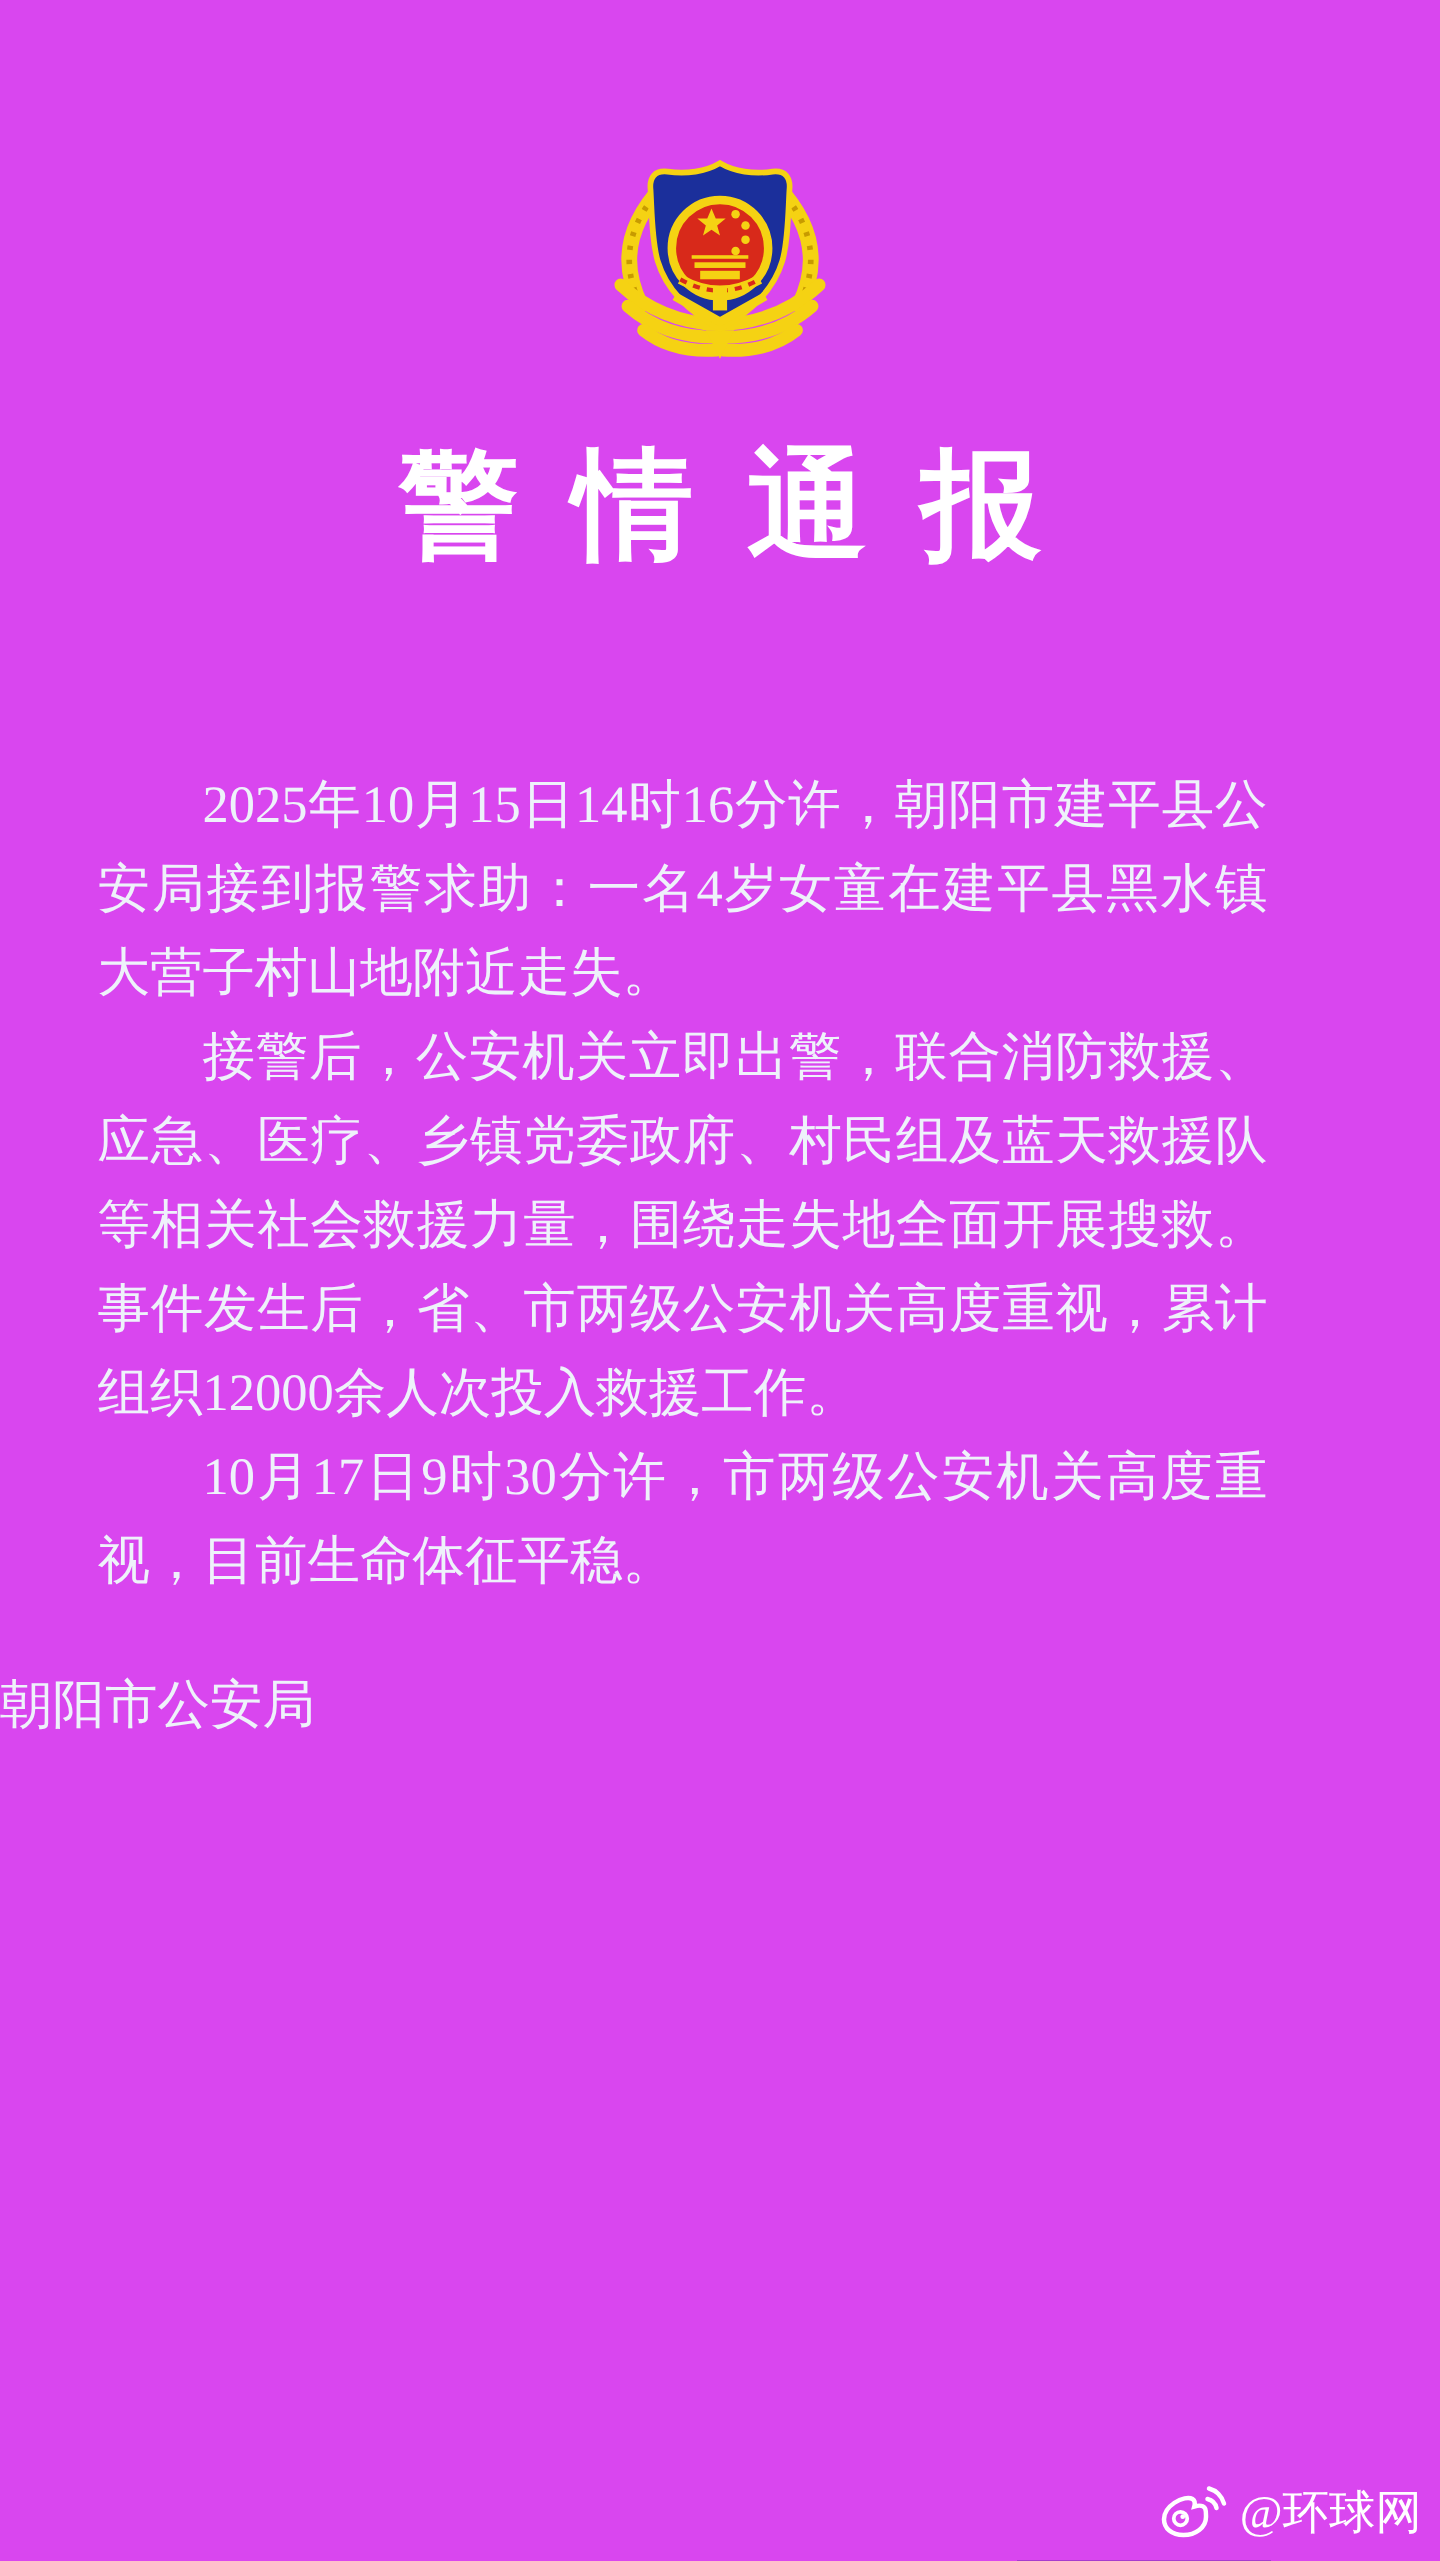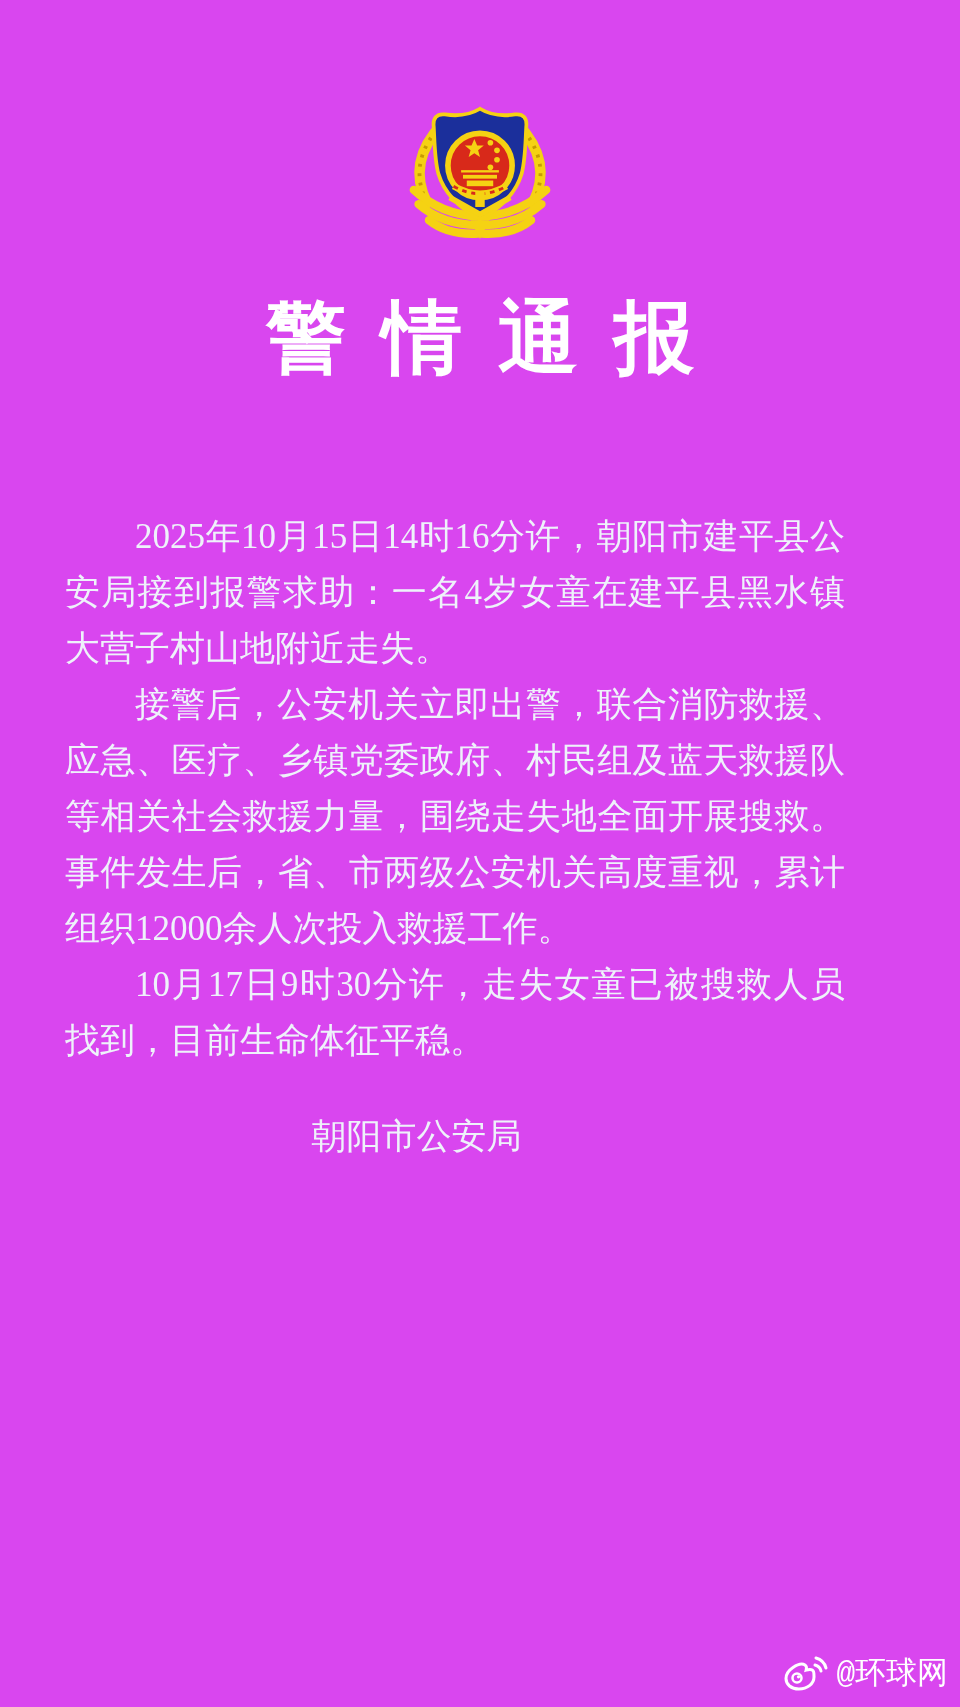--- a/index.html
+++ b/index.html
@@ -36,35 +36,36 @@
     text-align-last:left;
     color:#eef2fa;
   }
   .body-text p{
     margin:0;
     text-indent:2em;
   }
   .signature{
     margin-top:40px;
     padding-right:127px;
-    text-align:center;
+    text-align:left;
     font-size:35px;
     line-height:56px;
     color:#eef2fa;
   }
   .watermark{
     position:absolute;
     right:12px;
     bottom:12px;
     display:flex;
+    align-items:center;
     gap:8px;
     color:#ffffff;
     font-size:31px;
     line-height:40px;
-    font-family:Liberation Mono, monospace;
+    font-family:Liberation Serif, serif;
   }
   .watermark svg{display:block;width:44px;height:38px;}
 </style>
 </head>
 <body>
 
 <div class="poster">
 
   <div class="emblem">
     <svg viewBox="0 0 180 165" aria-hidden="true">
@@ -104,21 +105,21 @@
       <path d="M58,118 L90,136 L122,118" fill="none" stroke="#f5d213" stroke-width="6"></path>
       <rect x="85" y="112" width="10" height="16" fill="#f5d213"></rect>
     </svg>
   </div>
 
   <h1 class="title">警情通报</h1>
 
   <div class="body-text">
     <p>2025年10月15日14时16分许，朝阳市建平县公安局接到报警求助：一名4岁女童在建平县黑水镇大营子村山地附近走失。</p>
     <p>接警后，公安机关立即出警，联合消防救援、应急、医疗、乡镇党委政府、村民组及蓝天救援队等相关社会救援力量，围绕走失地全面开展搜救。事件发生后，省、市两级公安机关高度重视，累计组织12000余人次投入救援工作。</p>
-    <p>10月17日9时30分许，走失女童已被搜救人员找到，目前生命体征平稳。</p>
+    <p>10月17日9时30分许，市两级公安机关高度重视，目前生命体征平稳。</p>
   </div>
 
   <div class="signature">
     <div>朝阳市公安局</div>
   </div>
 
   <div class="watermark">
     <svg viewBox="0 0 44 38" aria-hidden="true">
 
       <path d="M30,22 c0,7 -7,12 -15,12 c-8,0 -13,-4.5 -13,-10.5 c0,-4 2.5,-8 7,-11 c4.5,-3 9.5,-4 12,-2.5 c1.6,1 1.8,2.8 1.2,5 c3.5,-1 6.5,-0.5 7.3,1.5 C30.1,18 30,20 30,22 Z" fill="none" stroke="#ffffff" stroke-width="3"></path>

